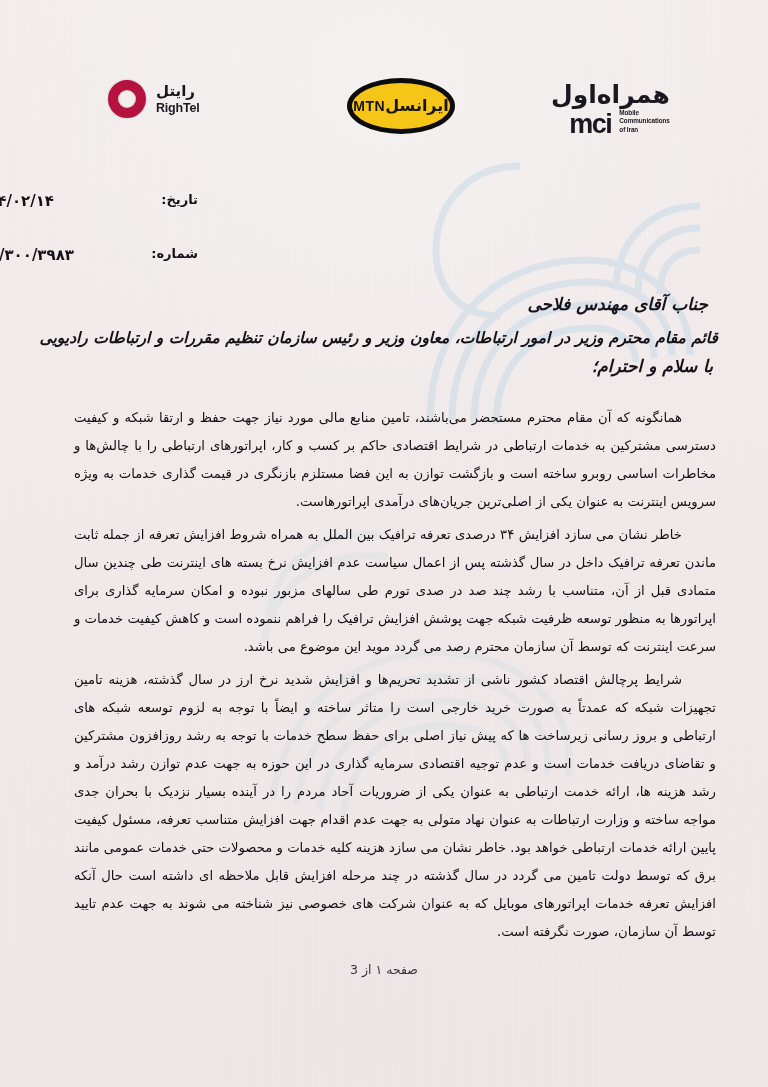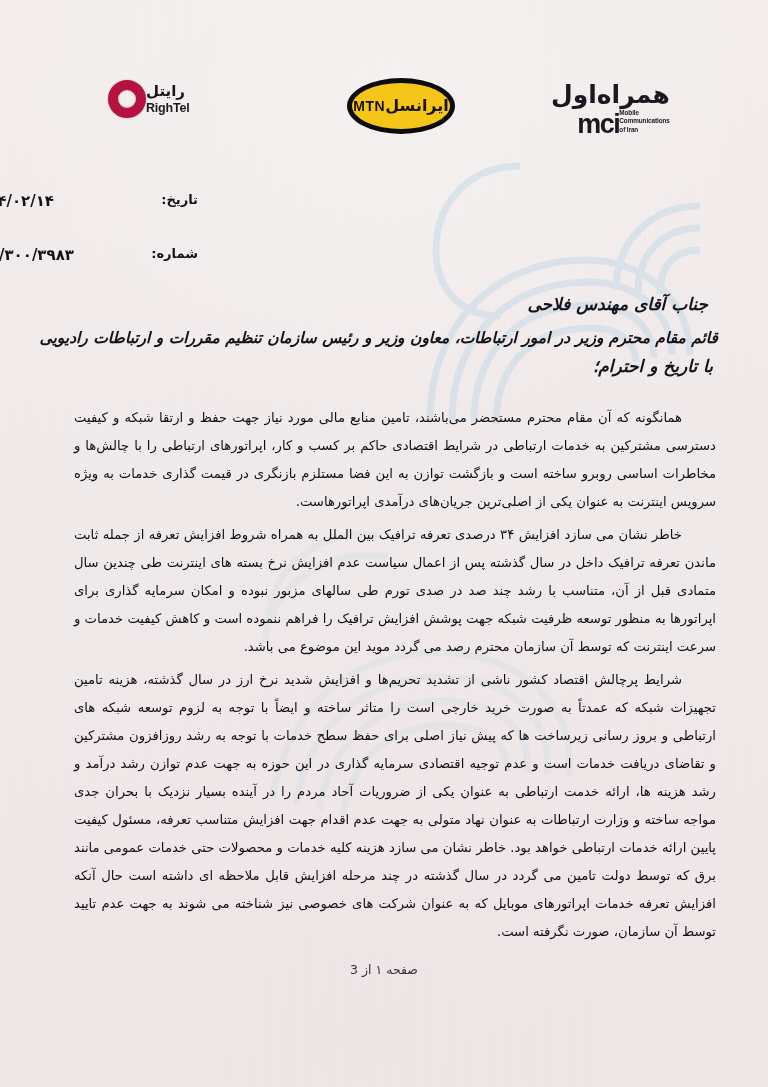--- a/index.html
+++ b/index.html
@@ -59,21 +59,21 @@
     left: 0;
     right: 0;
     height: 100px;
   }
   .logo {
     position: absolute;
     display: flex;
     align-items: center;
   }
   
-  .logo-rightel { left: 108px; top: 14px; gap: 0; }
+  .logo-rightel { left: 108px; top: 14px; gap: 10px; }
   .rightel-text {
     display: flex;
     flex-direction: column;
     align-items: flex-end;
     line-height: 1;
   }
   .rightel-fa {
     font-size: 15px;
     color: #16141c;
     font-weight: 700;
@@ -131,21 +131,21 @@
     font-size: 25px;
     font-weight: 700;
     color: #1a1720;
     line-height: 1;
     letter-spacing: -1px;
     margin-bottom: 2px;
   }
   .mci-row {
     display: flex;
     align-items: flex-end;
-    gap: 0;
+    gap: 8px;
     direction: ltr;
   }
   .mci-en {
     font-size: 27px;
     font-weight: 700;
     color: #1a1720;
     font-family: "Liberation Sans", sans-serif;
     line-height: .85;
     letter-spacing: -1.5px;
   }
@@ -346,21 +346,21 @@
       <span class="meta-label">شماره:</span>
       <span class="meta-value">۰۴/۳۰۰/۳۹۸۳</span>
     </div>
   </div>
 
   <div class="addressee">
     <div class="addressee-name">جناب آقای مهندس فلاحی</div>
     <div class="addressee-title">قائم مقام محترم وزیر در امور ارتباطات، معاون وزیر و رئیس سازمان تنظیم مقررات و ارتباطات رادیویی</div>
   </div>
 
-  <div class="salutation">با تاریخ و احترام؛</div>
+  <div class="salutation">با سلام و احترام؛</div>
 
   <div class="body-text">
     <p>همانگونه که آن مقام محترم مستحضر می‌باشند، تامین منابع مالی مورد نیاز جهت حفظ و ارتقا شبکه و کیفیت دسترسی مشترکین به خدمات ارتباطی در شرایط اقتصادی حاکم بر کسب و کار، اپراتورهای ارتباطی را با چالش‌ها و مخاطرات اساسی روبرو ساخته است و بازگشت توازن به این فضا مستلزم بازنگری در قیمت گذاری خدمات به ویژه سرویس اینترنت به عنوان یکی از اصلی‌ترین جریان‌های درآمدی اپراتورهاست.</p>
     <p>خاطر نشان می سازد افزایش ۳۴ درصدی تعرفه ترافیک بین الملل به همراه شروط افزایش تعرفه از جمله ثابت ماندن تعرفه ترافیک داخل در سال گذشته پس از  اعمال سیاست عدم افزایش  نرخ بسته های اینترنت طی چندین سال متمادی قبل از آن، متناسب با رشد چند صد در صدی تورم طی سالهای مزبور نبوده و امکان سرمایه گذاری برای اپراتورها به منظور توسعه ظرفیت شبکه جهت پوشش افزایش ترافیک را فراهم ننموده است و کاهش کیفیت خدمات و سرعت اینترنت که توسط آن سازمان محترم رصد می گردد موید این موضوع می باشد.</p>
     <p>شرایط پرچالش اقتصاد کشور ناشی از تشدید تحریم‌ها و افزایش شدید نرخ ارز در سال گذشته، هزینه تامین تجهیزات شبکه که عمدتاً به صورت خرید خارجی است را متاثر ساخته و ایضاً با توجه به لزوم توسعه شبکه های ارتباطی و بروز رسانی زیرساخت ها  که پیش نیاز اصلی برای حفظ سطح خدمات با توجه به رشد روزافزون مشترکین و تقاضای دریافت خدمات است و عدم توجیه اقتصادی سرمایه گذاری در این حوزه به جهت عدم توازن  رشد درآمد و رشد هزینه ها، ارائه خدمت ارتباطی به عنوان یکی از ضروریات آحاد مردم را در آینده بسیار نزدیک با بحران جدی مواجه ساخته و وزارت ارتباطات به عنوان نهاد متولی به جهت عدم اقدام جهت افزایش متناسب تعرفه، مسئول کیفیت پایین ارائه خدمات ارتباطی خواهد بود. خاطر نشان می سازد هزینه کلیه خدمات و محصولات حتی خدمات عمومی مانند برق که توسط دولت تامین می گردد در سال گذشته در چند مرحله افزایش قابل ملاحظه ای داشته است حال آنکه افزایش تعرفه خدمات اپراتورهای موبایل که به عنوان شرکت های خصوصی نیز شناخته می شوند به جهت عدم تایید توسط آن سازمان، صورت نگرفته است.</p>
   </div>
 
   <div class="footer">
     <span>صفحه ۱ از 3</span>
   </div>

